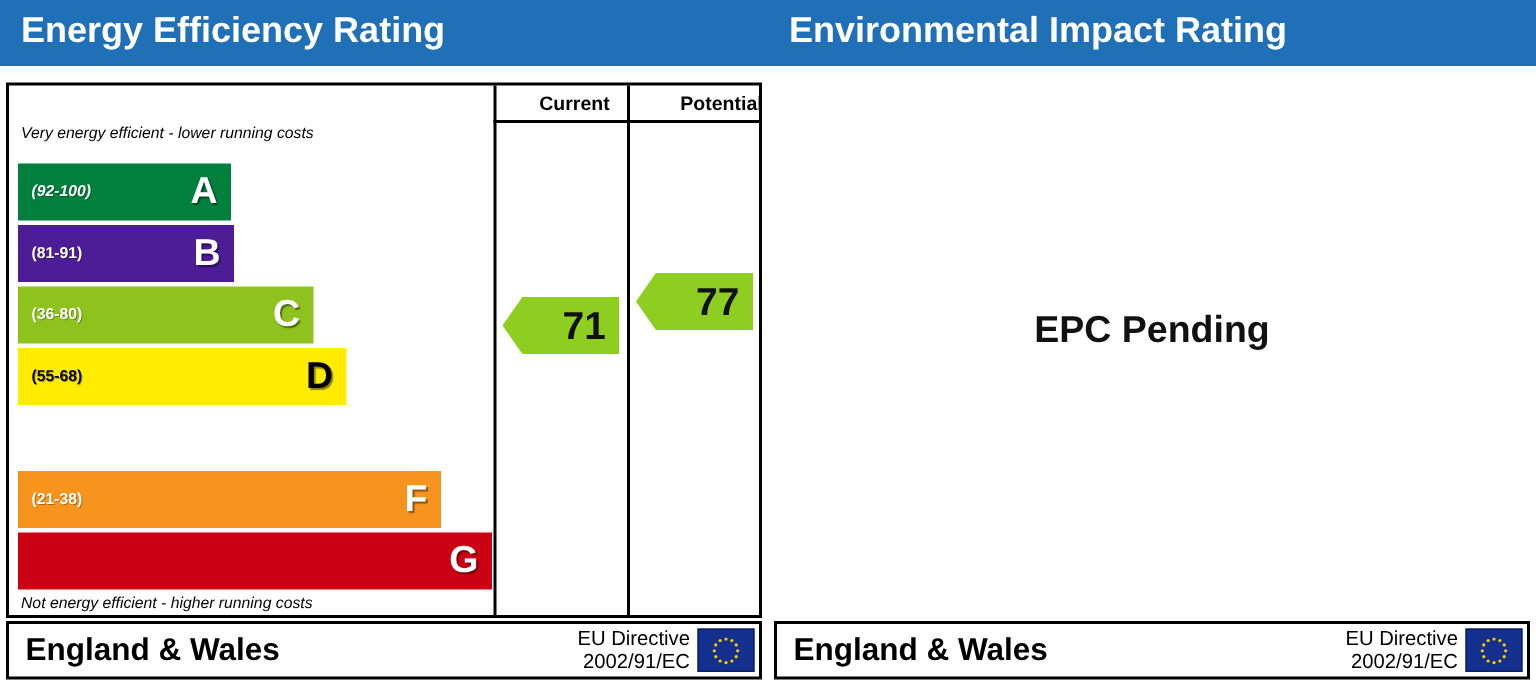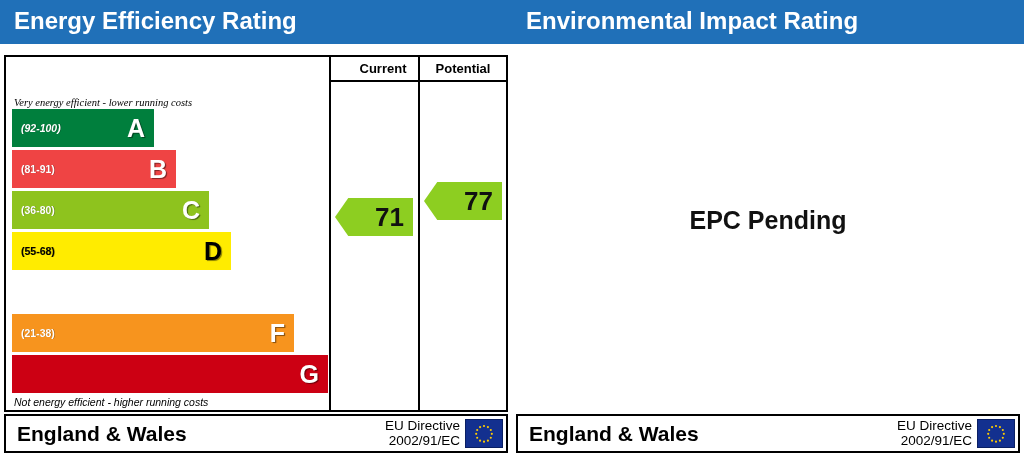--- a/index.html
+++ b/index.html
@@ -83,39 +83,39 @@
     position: absolute;
     top: 3px;
     height: 18px;
     line-height: 18px;
     text-align: center;
     font-size: 13px;
     font-weight: bold;
     color: #000000;
   }
   .col-head-current   { left: 325px; width: 104px; }
-  .col-head-potential { left: 414px; width: 86px; }
+  .col-head-potential { left: 432px; width: 86px; }
 
   
   .scale-area {
     position: absolute;
     left: 0;
     top: 0;
     width: 323px;
     height: 100%;
   }
   .scale-note {
     position: absolute;
     left: 8px;
     font-size: 10.5px;
     font-style: italic;
     color: #000000;
     white-space: nowrap;
   }
-  .scale-note-top    { top: 40px; font-family: Liberation Serif, serif; }
+  .scale-note-top    { top: 26px; }
   .scale-note-bottom { top: 339px; }
 
   .band {
     position: absolute;
     left: 6px;
     height: 38px;
     box-sizing: border-box;
   }
   .band .band-range {
     position: absolute;
@@ -235,21 +235,21 @@
       <div class="col-head col-head-potential">Potential</div>
 
       <div class="scale-area">
 
         <div class="scale-note scale-note-top">Very energy efficient - lower running costs</div>
 
         <div class="band" style="top: 52px; width: 142px; background: rgb(0, 127, 61);">
           <span class="band-range" style="color: rgb(255, 255, 255); font-style: italic;">(92-100)</span>
           <span class="band-letter" style="color: rgb(255, 255, 255);">A</span>
         </div>
-        <div class="band" style="top: 93px; width: 164px; background: #ef4444;">
+        <div class="band" style="top: 93px; width: 144px; background: #4c1d95;">
           <span class="band-range" style="color: rgb(255, 255, 255);">(81-91)</span>
           <span class="band-letter" style="color: rgb(255, 255, 255);">B</span>
         </div>
         <div class="band" style="top: 134px; width: 197px; background: rgb(142, 195, 30);">
           <span class="band-range" style="color: rgb(255, 255, 255);">(36-80)</span>
           <span class="band-letter" style="color: rgb(255, 255, 255);">C</span>
         </div>
         <div class="band" style="top: 175px; width: 219px; background: rgb(255, 236, 0);">
           <span class="band-range" style="color: rgb(0, 0, 0);">(55-68)</span>
           <span class="band-letter" style="color: rgb(0, 0, 0);">D</span>

